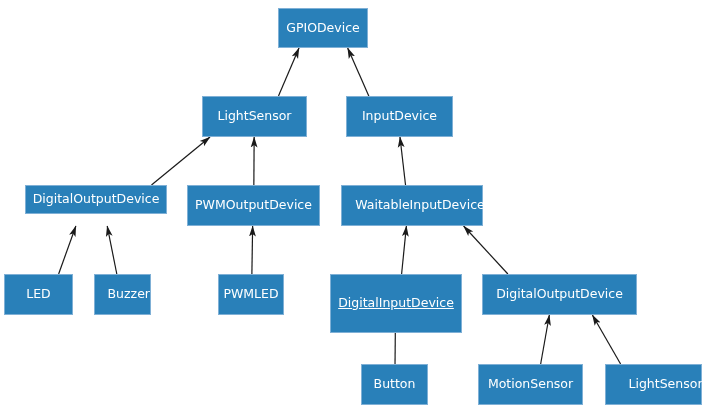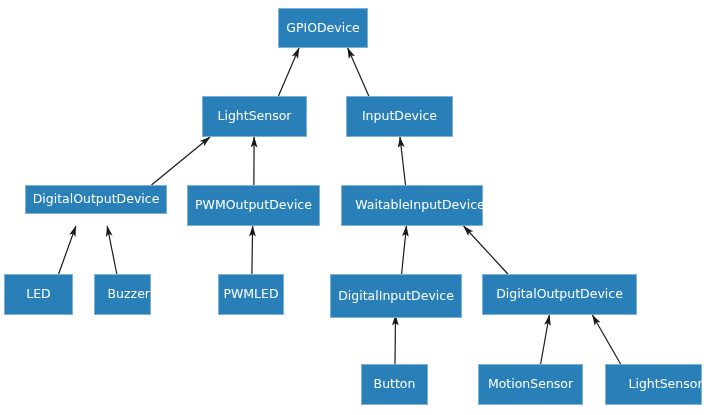--- a/index.html
+++ b/index.html
@@ -85,21 +85,21 @@
       </div>
       <div class="node" style="left: 4px; top: 274px; width: 69px; height: 41px; background: rgb(41, 128, 185); border: 1px solid rgb(127, 176, 214);">
         <span>LED</span>
       </div>
       <div class="node" style="left: 94px; top: 274px; width: 57px; height: 41px; background: rgb(41, 128, 185); border: 1px solid rgb(127, 176, 214); justify-content: flex-end;">
         <span>Buzzer</span>
       </div>
       <div class="node" style="left: 218px; top: 274px; width: 66px; height: 41px; background: rgb(41, 128, 185); border: 1px solid rgb(127, 176, 214);">
         <span>PWMLED</span>
       </div>
-      <div class="node" style="left: 330px; top: 274px; width: 132px; height: 44px; background: rgb(41, 128, 185); border: 1px solid rgb(127, 176, 214);">
+      <div class="node" style="left: 330px; top: 274px; width: 132px; height: 59px; background: rgb(41, 128, 185); border: 1px solid rgb(127, 176, 214); text-decoration: underline;">
         <span>DigitalInputDevice</span>
       </div>
       <div class="node" style="left: 482px; top: 274px; width: 155px; height: 41px; background: rgb(41, 128, 185); border: 1px solid rgb(127, 176, 214);">
         <span>DigitalOutputDevice</span>
       </div>
       <div class="node" style="left: 361px; top: 364px; width: 67px; height: 41px; background: rgb(41, 128, 185); border: 1px solid rgb(127, 176, 214);">
         <span>Button</span>
       </div>
       <div class="node" style="left: 478px; top: 364px; width: 105px; height: 41px; background: rgb(41, 128, 185); border: 1px solid rgb(127, 176, 214);">
         <span>MotionSensor</span>

